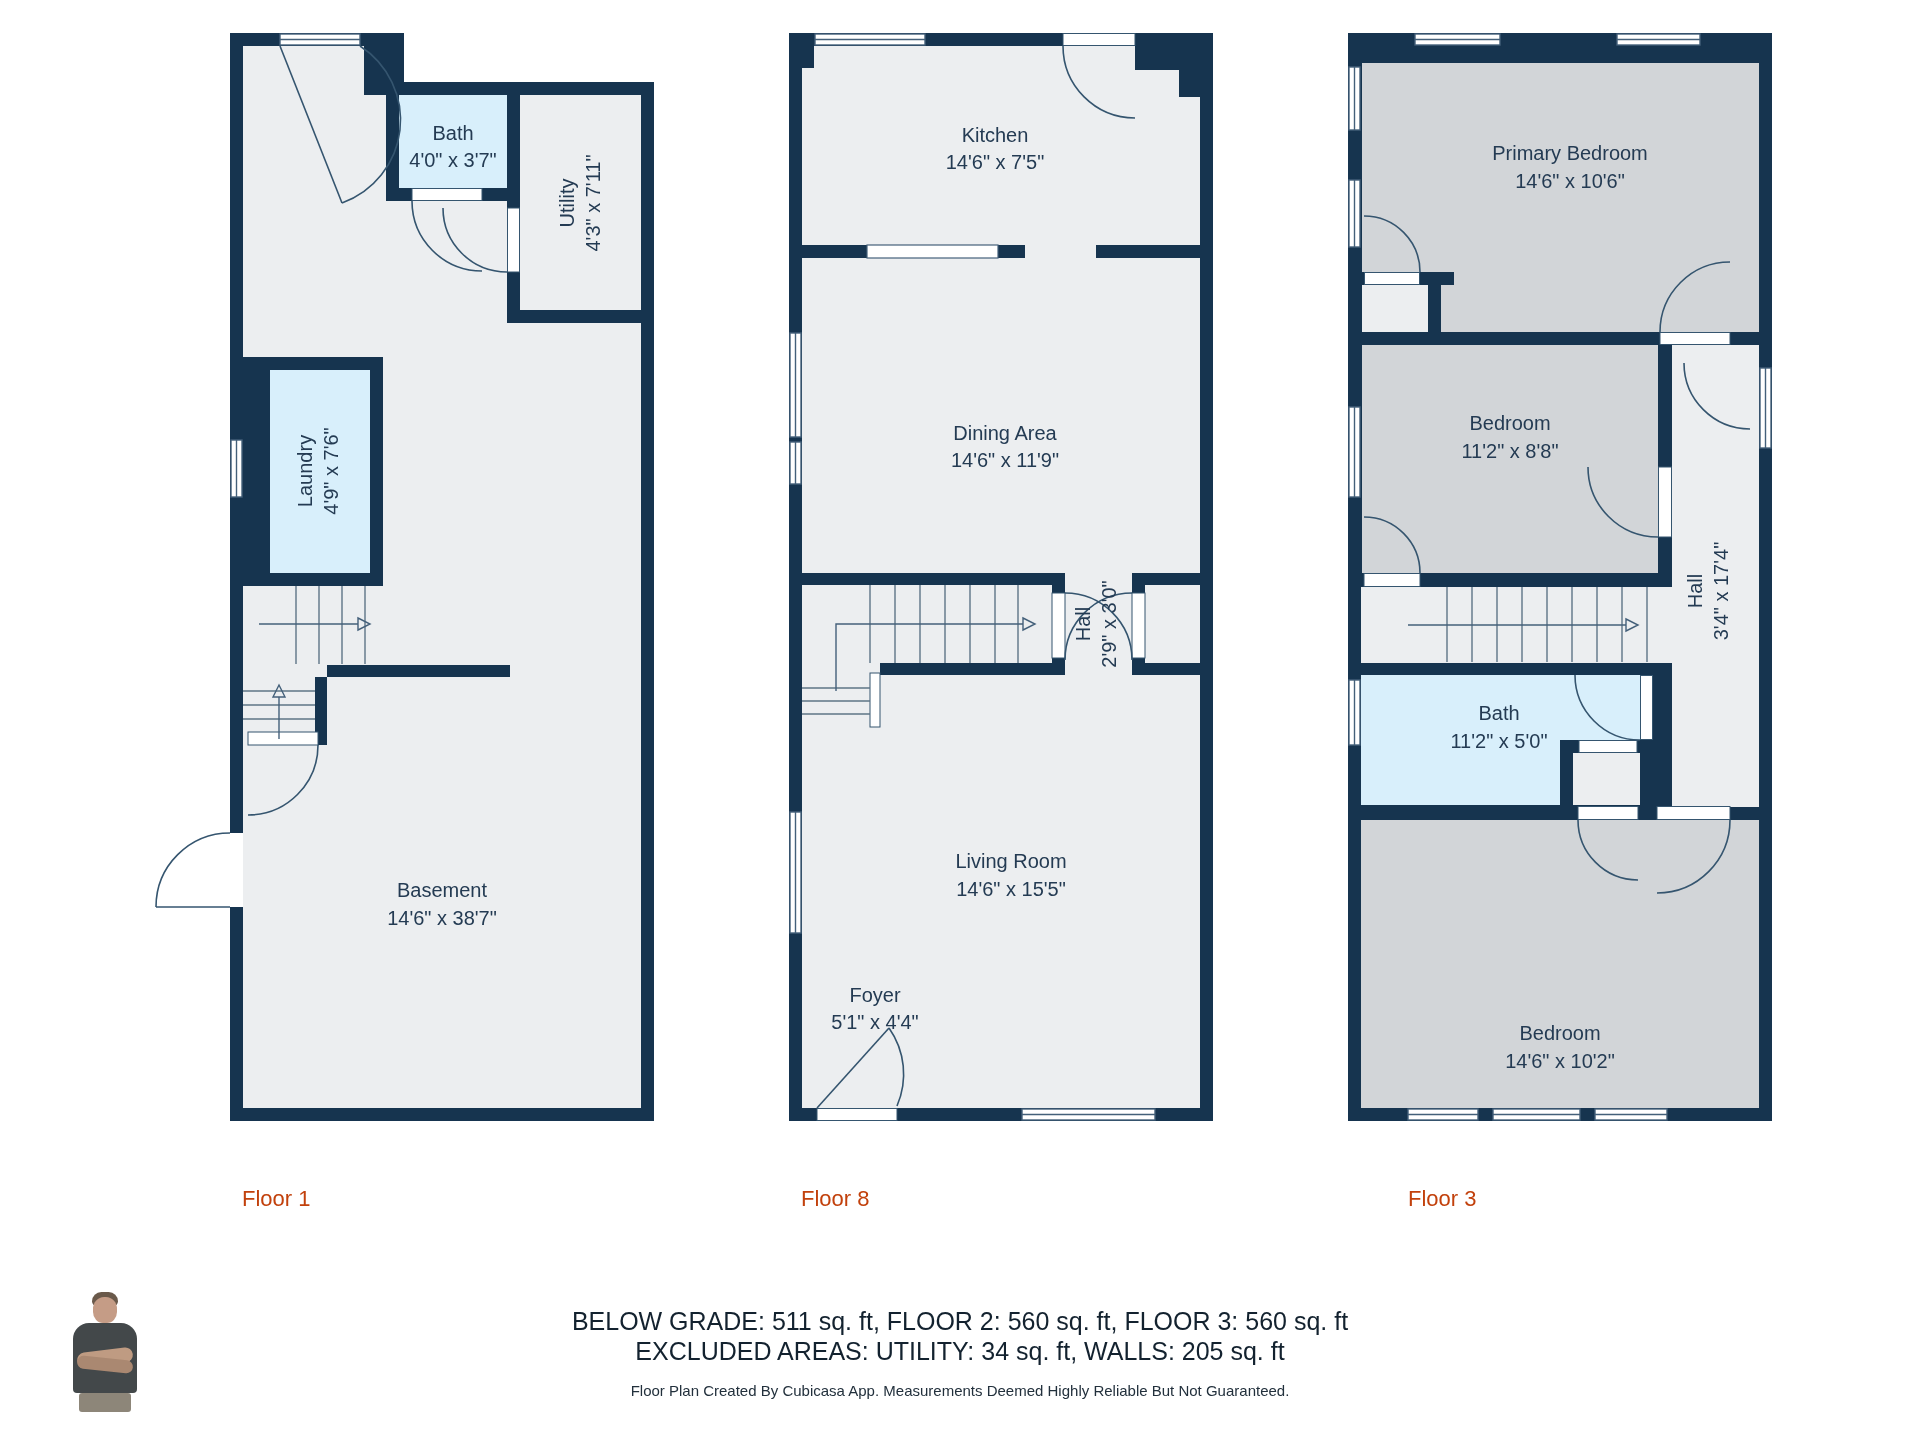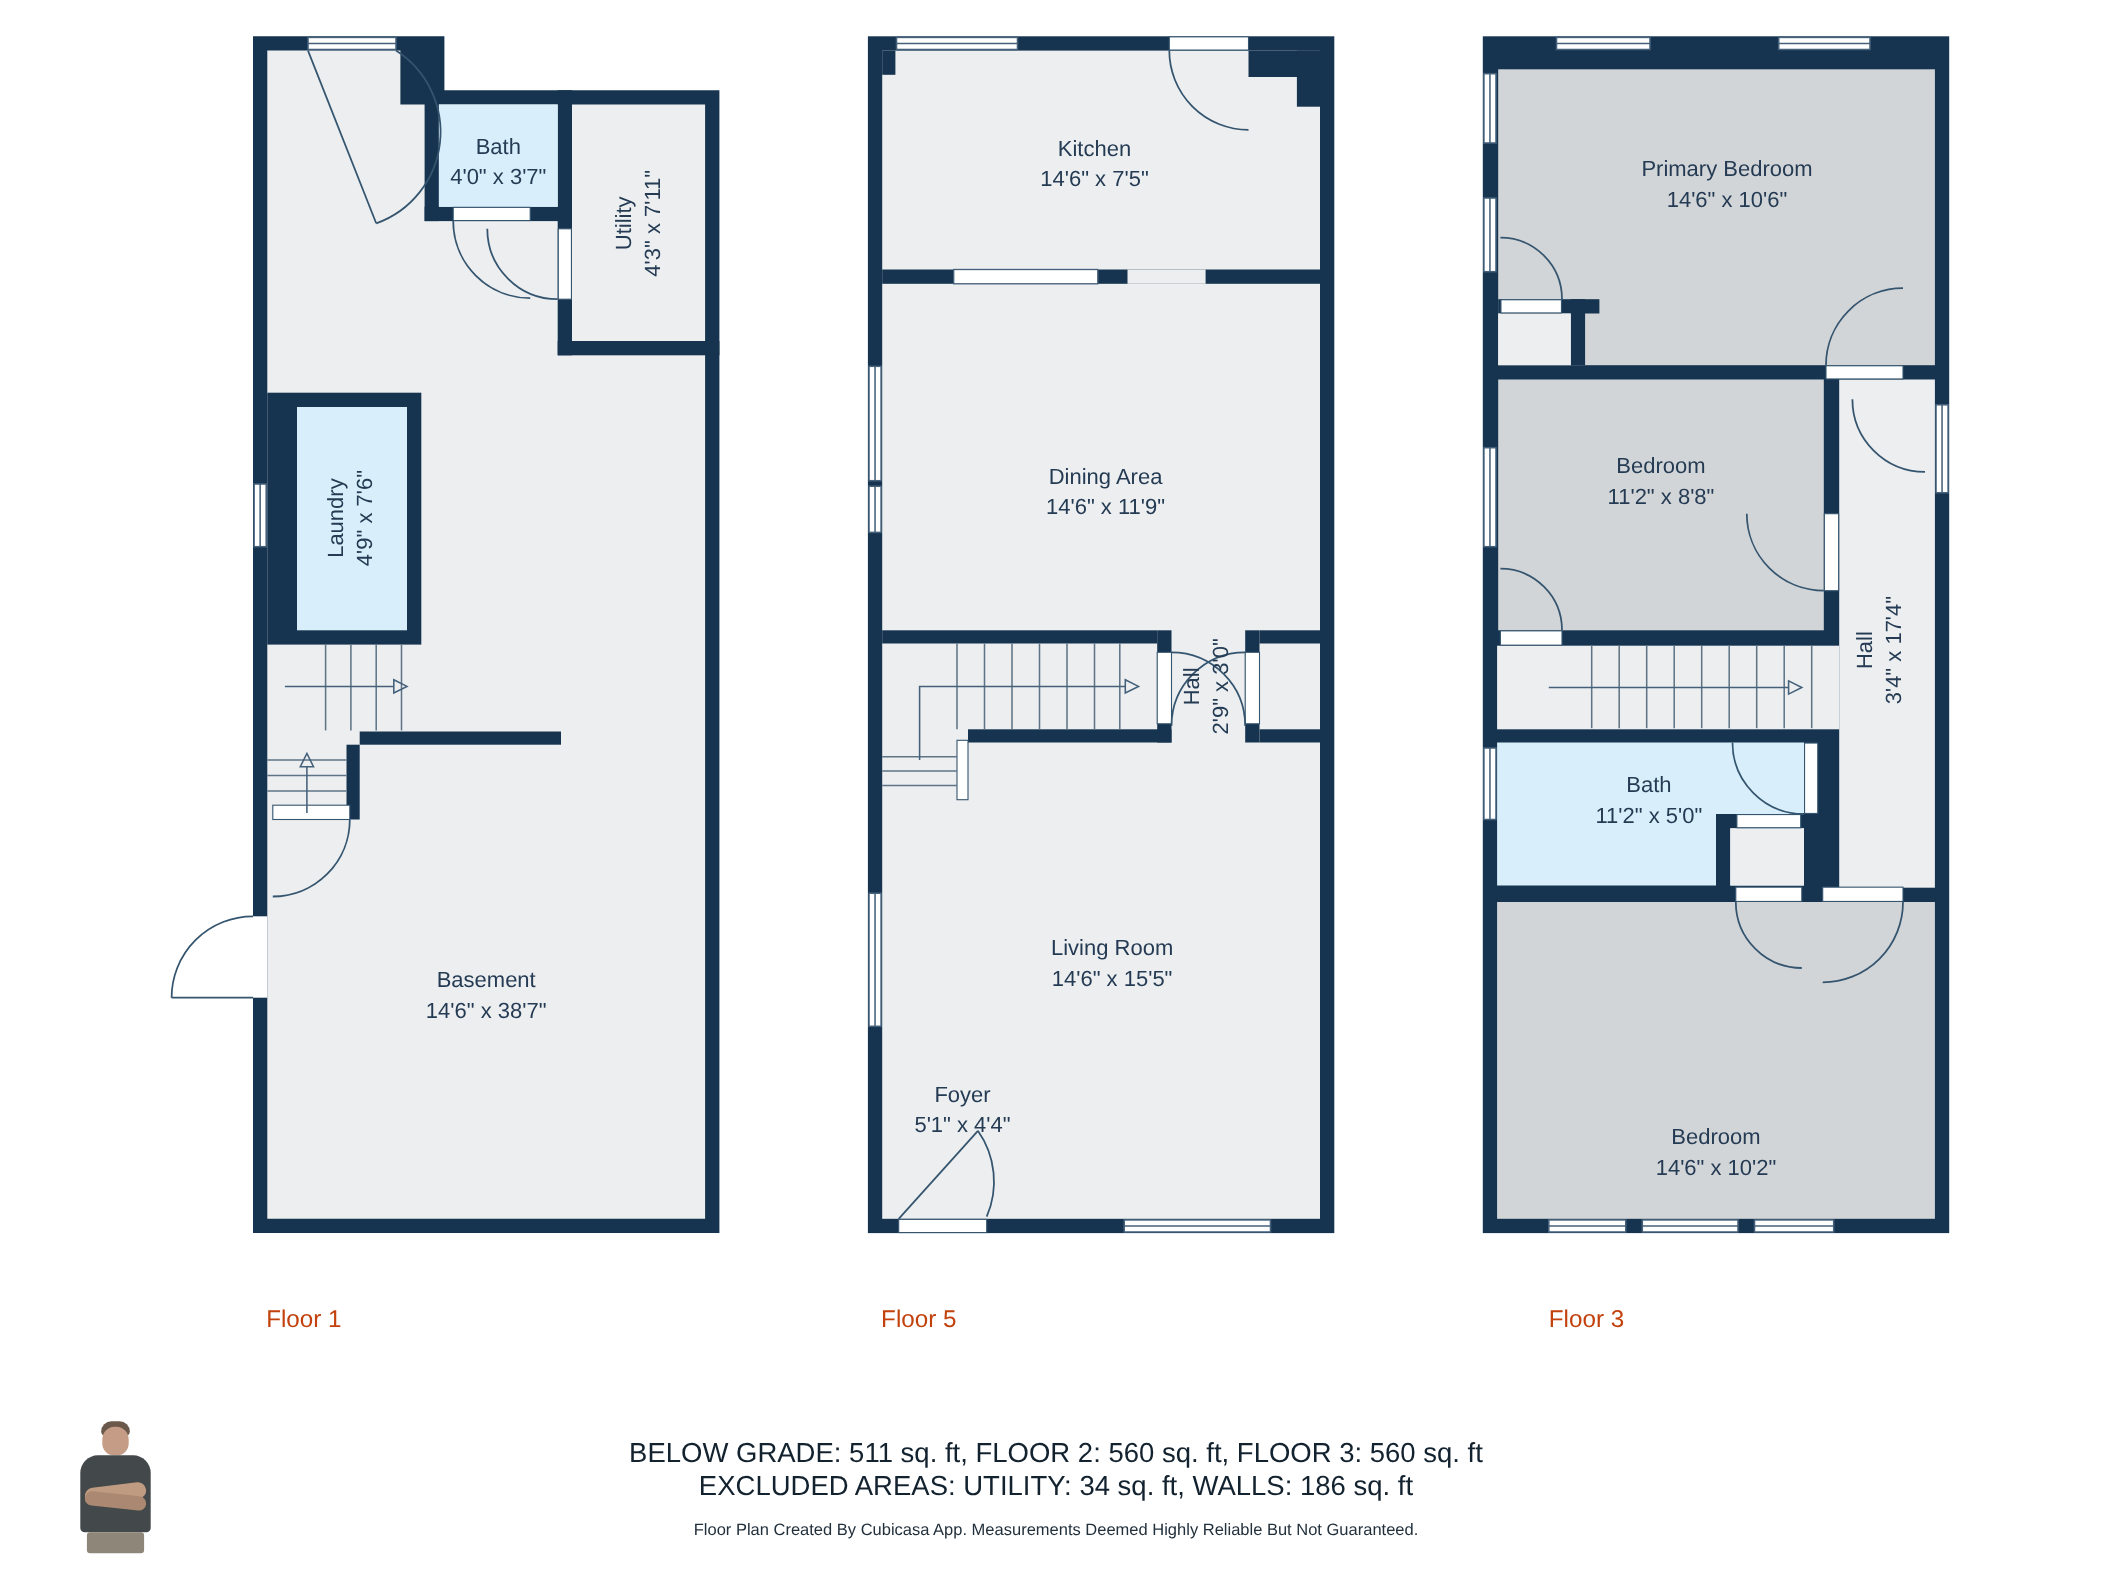--- a/index.html
+++ b/index.html
@@ -247,26 +247,26 @@
       <text x="0" y="18">3'4" x 17'4"</text>
     </g>
     <text x="151" y="687">Bath</text>
     <text x="151" y="715">11'2" x 5'0"</text>
     <text x="212" y="1007">Bedroom</text>
     <text x="212" y="1035">14'6" x 10'2"</text>
   </g>
 </svg>
 
 <div class="floor-label" style="left:242px">Floor 1</div>
-<div class="floor-label" style="left:801px">Floor 5</div>
+<div class="floor-label" style="left:801px">Floor 8</div>
 <div class="floor-label" style="left:1408px">Floor 3</div>
 
 <div class="summary">
   <div class="l2">BELOW GRADE: 511 sq. ft, FLOOR 2: 560 sq. ft, FLOOR 3: 560 sq. ft</div>
-  <div class="l3">EXCLUDED AREAS: UTILITY: 34 sq. ft, WALLS: 186 sq. ft</div>
+  <div class="l3">EXCLUDED AREAS: UTILITY: 34 sq. ft, WALLS: 205 sq. ft</div>
   <div class="disclaimer">Floor Plan Created By Cubicasa App. Measurements Deemed Highly Reliable But Not Guaranteed.</div>
 </div>
 
 <div class="agent">
   <div class="hair"></div>
   <div class="face"></div>
   <div class="torso"></div>
   <div class="arm1"></div>
   <div class="arm2"></div>
   <div class="pants"></div>

